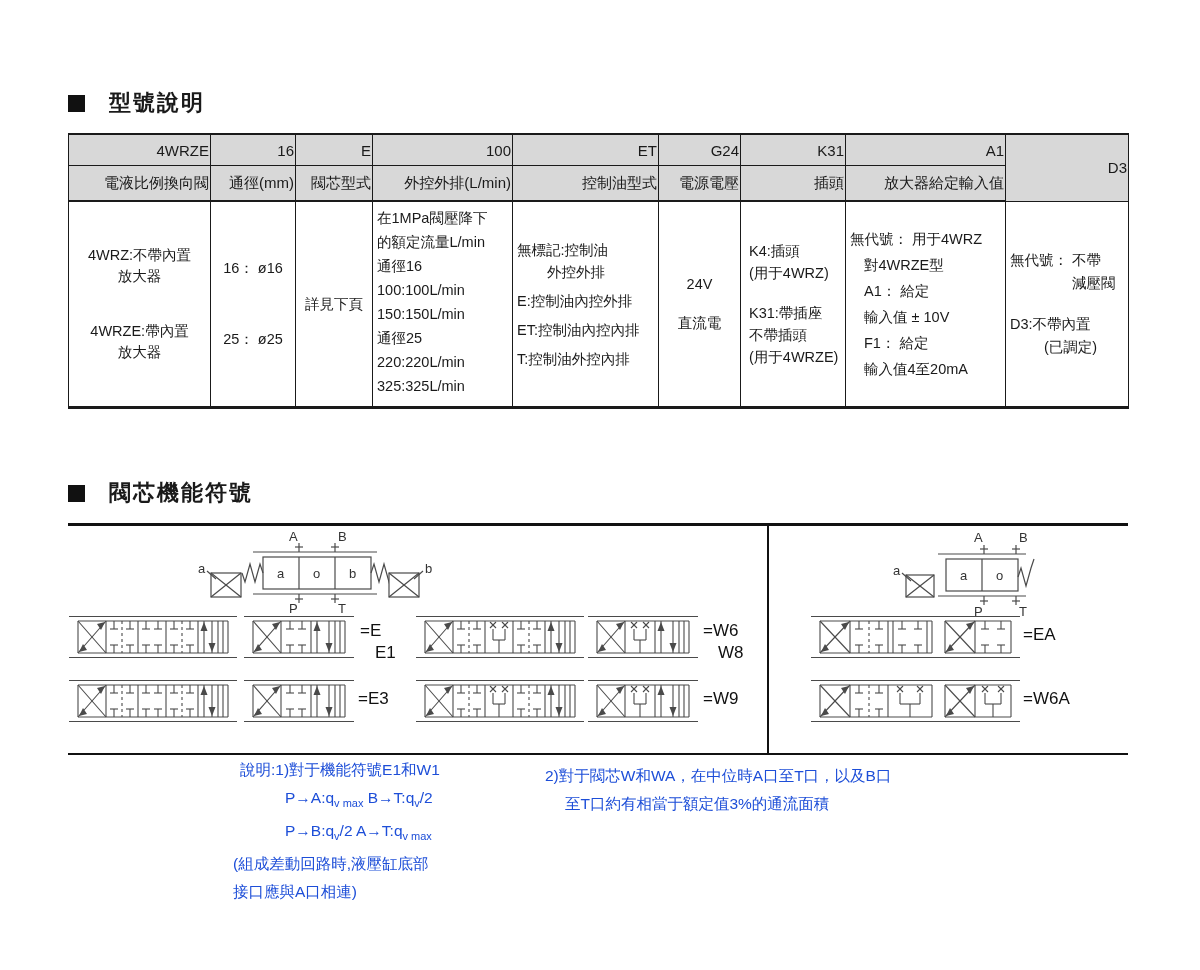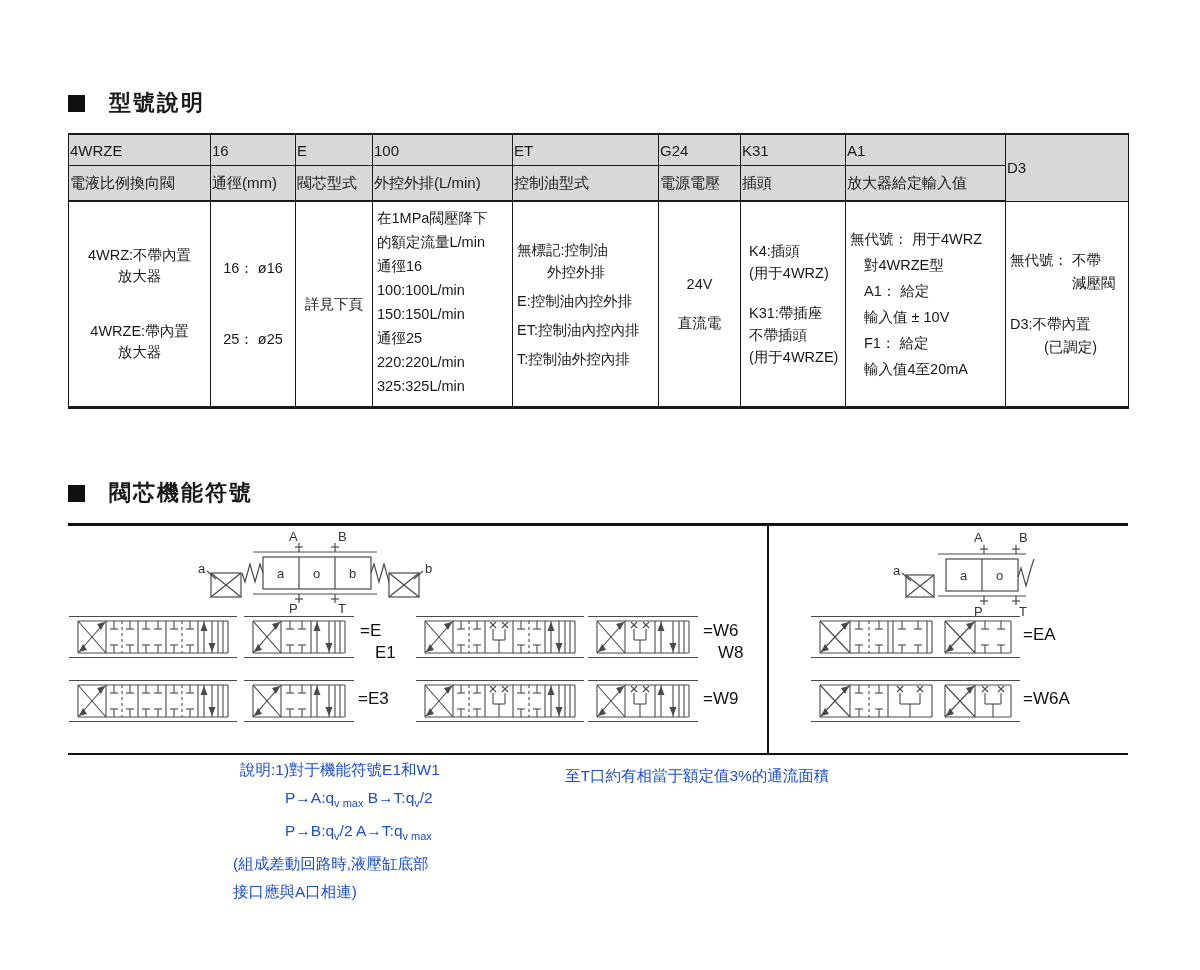--- a/index.html
+++ b/index.html
@@ -10,21 +10,21 @@
   }
   .sec-title{position:absolute;display:flex;align-items:center;gap:24px;
     font-size:22px;font-weight:bold;letter-spacing:2px;}
   .marker{width:17px;height:17px;background:#111;flex:0 0 auto;}
 
   
   #model-table{position:absolute;left:68px;top:133px;width:1060px;
     border-collapse:collapse;table-layout:fixed;
     border-top:2px solid #1a1a1a;border-bottom:3px solid #1a1a1a;}
   #model-table th,#model-table td{border:1px solid #1a1a1a;font-weight:normal;}
-  #model-table thead th{background:#d8d8d8;font-size:15px;text-align:left;}
+  #model-table thead th{background:#d8d8d8;font-size:15px;text-align:right;}
   #model-table thead tr.codes th{height:28px;}
   #model-table thead tr.names th{height:32px;}
   #model-table thead tr.names th{border-bottom:2px solid #1a1a1a;}
   #model-table td{height:198px;vertical-align:middle;font-size:14.5px;padding:3px 4px;}
   .cellbox{display:flex;flex-direction:column;justify-content:center;height:100%;}
   .ln{line-height:21px;white-space:nowrap;}
   .c-center .ln{text-align:center;} .gap18{height:18px;} .gap34{height:34px;} .gap50{height:50px;}
   .cell4 .ln{line-height:24px;text-align:left;}
   .cell4 .cellbox{justify-content:flex-start;padding-top:2px;}
   .cell5 .ln{text-align:left;line-height:22px;}
@@ -692,14 +692,15 @@
 
 <div class="note" style="left:240px;top:756px;">
   <div>說明:1)對于機能符號E1和W1</div>
   <div class="ind"><span>P→A:q</span><sub>v max</sub><span>  B→T:q</span><sub>v</sub><span>/2</span></div>
   <div class="ind"><span>P→B:q</span><sub>v</sub><span>/2  A→T:q</span><sub>v max</sub></div>
   <div style="margin-left:-7px;">(組成差動回路時,液壓缸底部</div>
   <div style="margin-left:-7px;">接口應與A口相連)</div>
 </div>
 
 <div class="note" style="left:545px;top:762px;">
+  <div>2)對于閥芯W和WA，在中位時A口至T口，以及B口</div>
   <div style="padding-left:20px;">至T口約有相當于額定值3%的通流面積</div>
 </div>
 
 </body></html>

